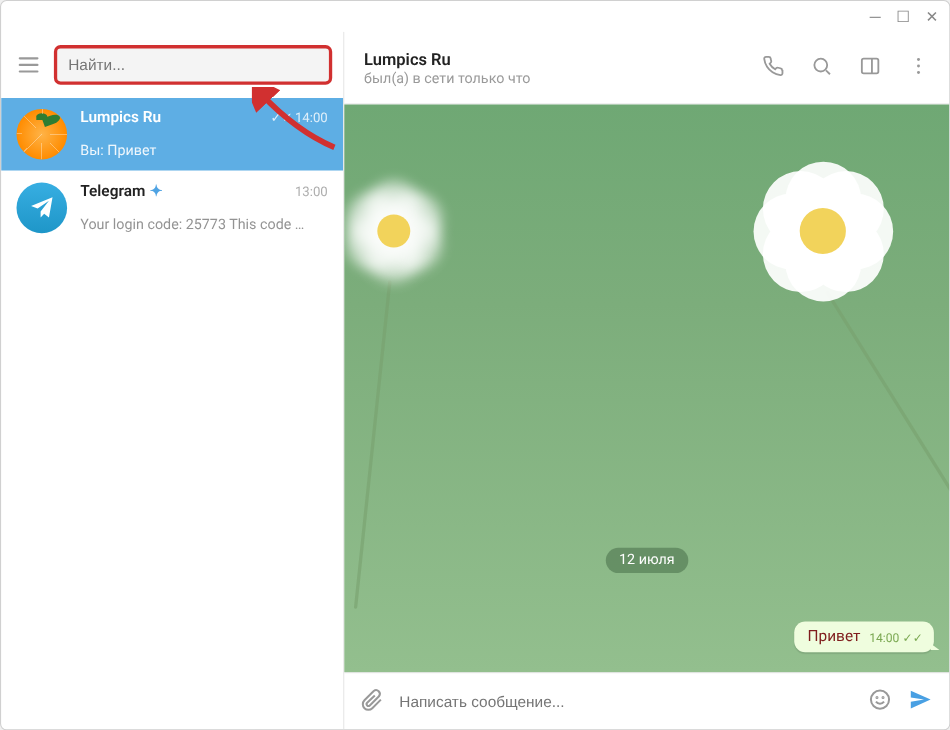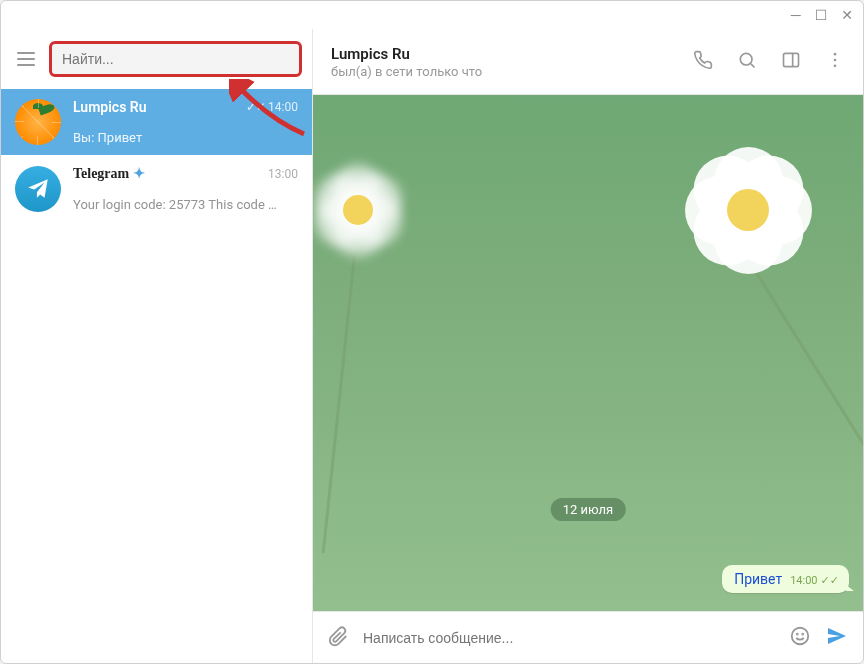--- a/index.html
+++ b/index.html
@@ -59,21 +59,21 @@
     display: flex; align-items: center; justify-content: center;
   }
   .avatar-telegram svg { width: 26px; height: 26px; }
   .chat-body { flex: 1; min-width: 0; }
   .chat-line1 { display: flex; align-items: center; justify-content: space-between; }
   .chat-name { font-weight: 600; font-size: 14px; white-space: nowrap; overflow: hidden; text-overflow: ellipsis; display: flex; align-items: center; gap: 4px; }
   .chat-time { font-size: 12px; opacity: .8; display: flex; align-items: center; gap: 2px; }
   .chat-item:not(.active) .chat-time { color: #999; }
   .chat-preview { font-size: 13px; opacity: .9; white-space: nowrap; overflow: hidden; text-overflow: ellipsis; margin-top: 15px; }
   .chat-item:not(.active) .chat-preview { color: #888; }
-  .chat-item:not(.active) .chat-name { color: #222; font-family: Liberation Serif, serif; }
+  .chat-item:not(.active) .chat-name { color: #222; }
   .verified { color: #4fa3e3; }
   .ticks { font-size: 12px; }
 
   .main { flex: 1; display: flex; flex-direction: column; min-width: 0; }
   .header {
     height: 66px; border-bottom: 1px solid #e6e6e6; display: flex;
     align-items: center; padding: 0 18px; gap: 20px;
   }
   .header-info { flex: 1; }
   .header-title { font-size: 15px; font-weight: 600; color: #222; }
@@ -100,21 +100,21 @@
   }
   .bubble {
     position: absolute; right: 14px; bottom: 18px; background: #effdde;
     border-radius: 10px; padding: 6px 10px 6px 12px; display: flex;
     align-items: flex-end; gap: 8px; box-shadow: 0 1px 1px rgba(0,0,0,.1);
   }
   .bubble::after {
     content: ""; position: absolute; right: -5px; bottom: 2px; width: 0; height: 0;
     border-left: 8px solid #effdde; border-top: 6px solid transparent; border-bottom: 0 solid transparent;
   }
-  .bubble-text { font-size: 14px; color: #1d4ed8; }
+  .bubble-text { font-size: 14px; color: #7f1d1d; }
   .bubble-meta { font-size: 11px; color: #7aa851; display: flex; align-items: center; gap: 3px; }
   .composer {
     height: 52px; border-top: 1px solid #e6e6e6; display: flex; align-items: center;
     padding: 0 14px; gap: 14px;
   }
   .composer input {
     flex: 1; border: none; outline: none; font-size: 14px; color: #666;
   }
   .composer .ic { cursor: pointer; color: #999; }
   .ic.send { color: #49a0e3; }

